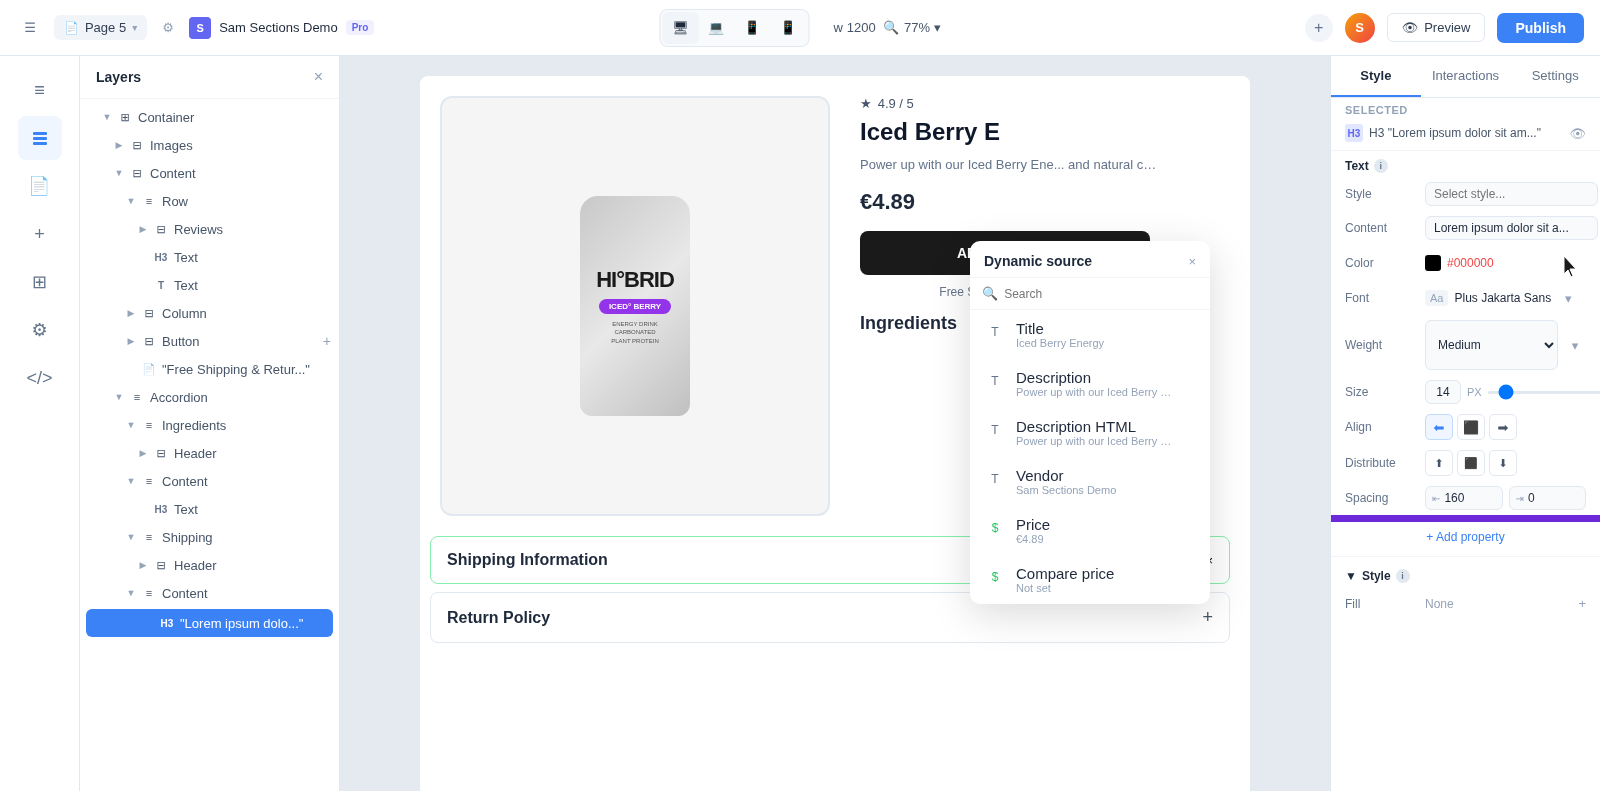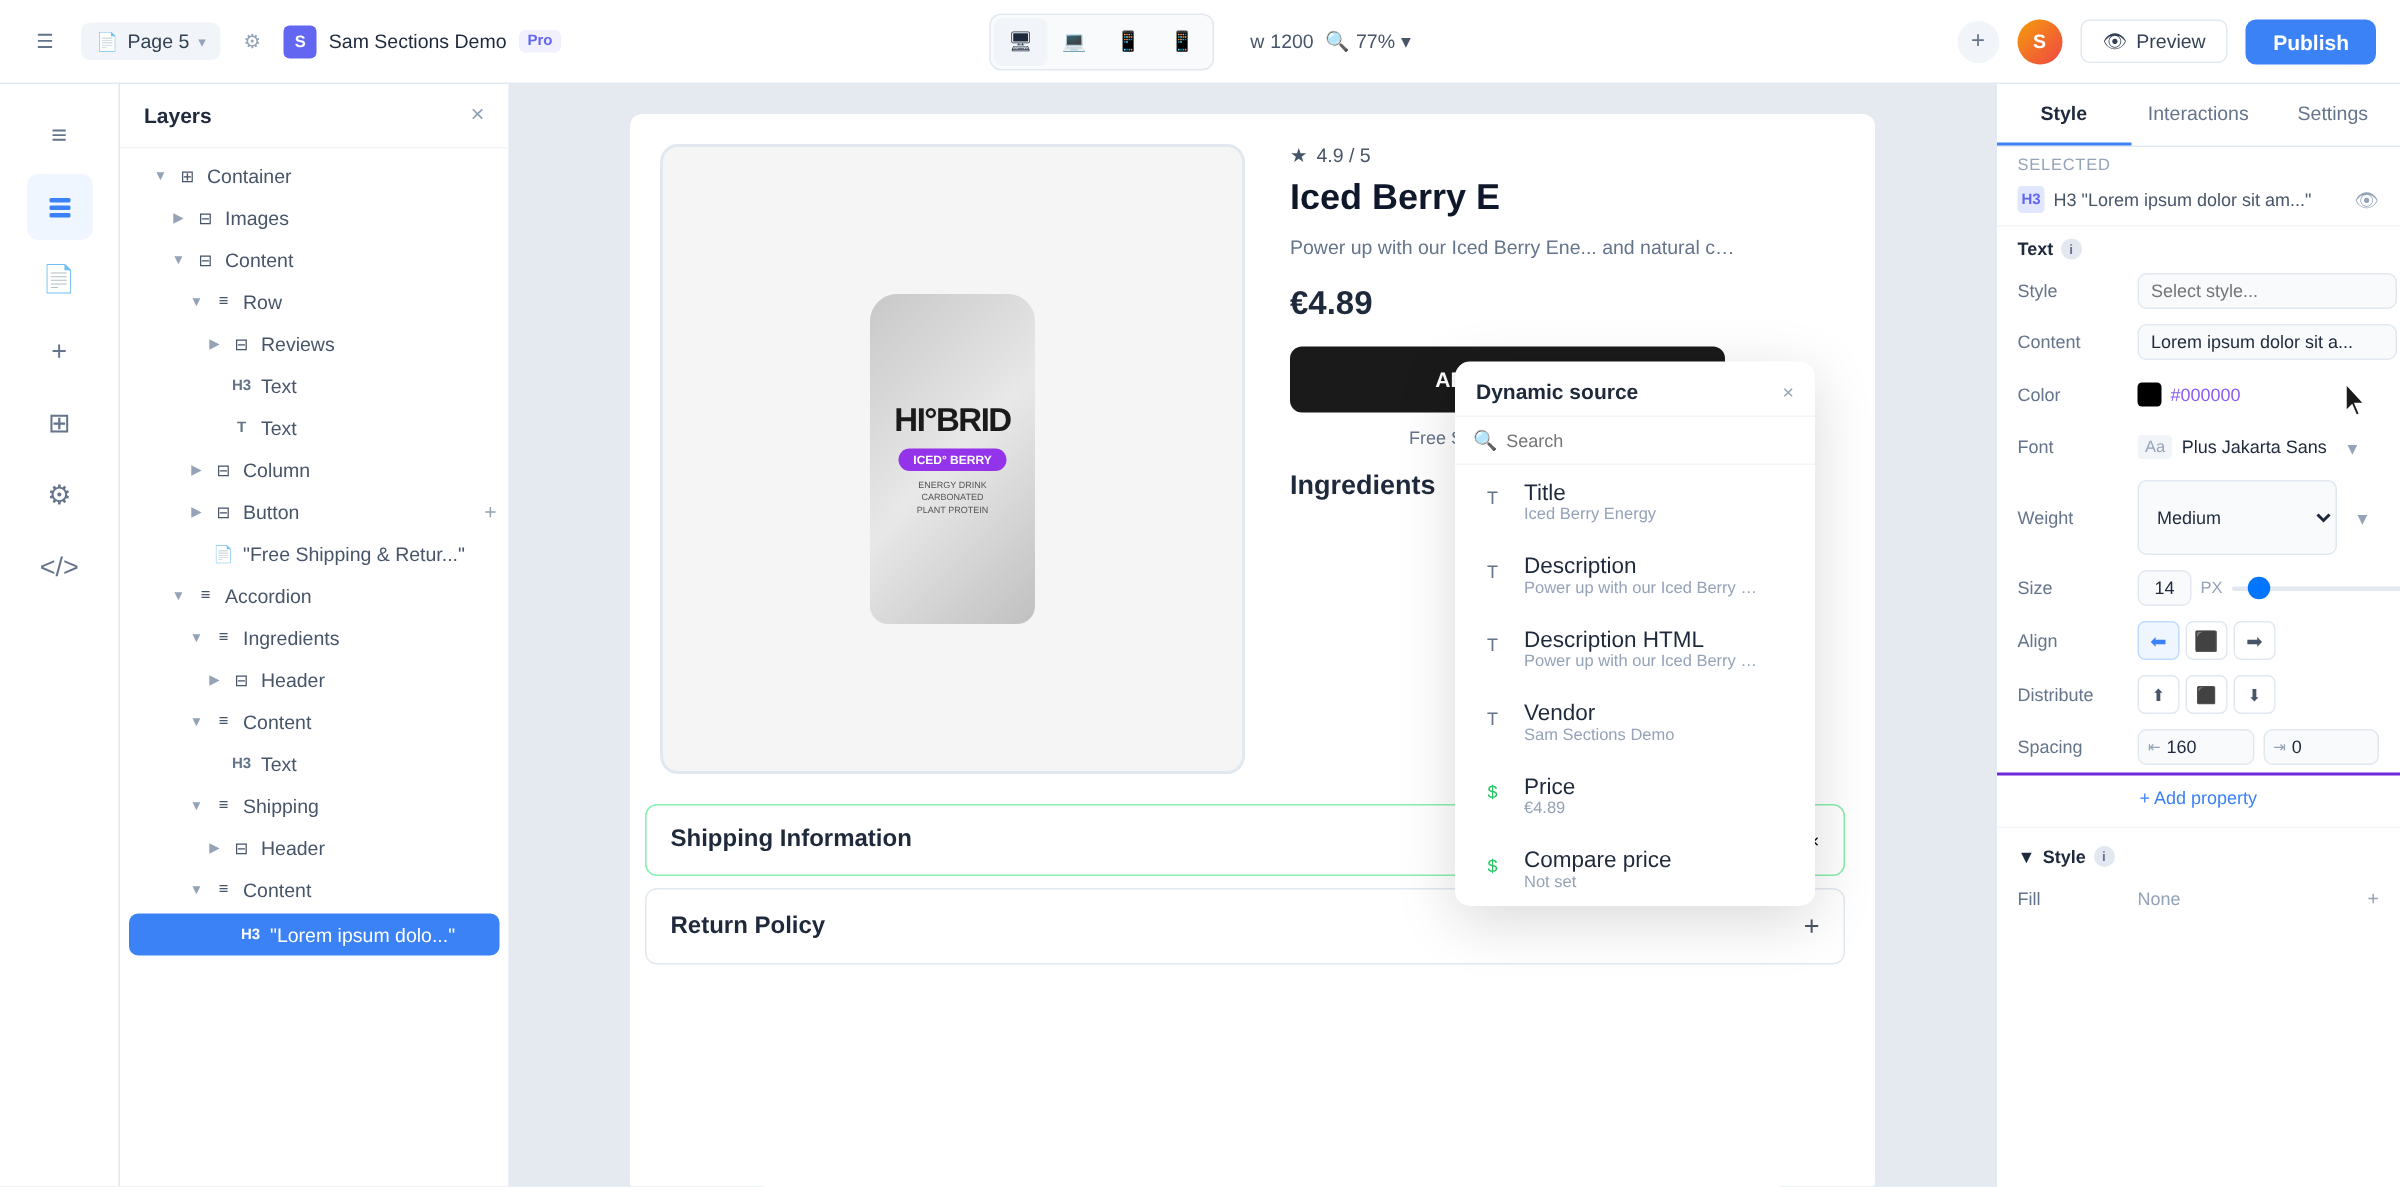--- a/index.html
+++ b/index.html
@@ -130,36 +130,36 @@
     .selected-icon { width: 18px; height: 18px; display: flex; align-items: center; justify-content: center; background: #e0e7ff; border-radius: 3px; color: #6366f1; font-size: 10px; font-weight: 700; }
     .selected-name { font-size: 12px; color: #475569; flex: 1; white-space: nowrap; overflow: hidden; text-overflow: ellipsis; }
     .selected-eye { color: #94a3b8; cursor: pointer; }
 
     .prop-row { display: flex; align-items: center; padding: 5px 14px; min-height: 34px; }
     .prop-label { font-size: 12px; color: #64748b; width: 80px; flex-shrink: 0; }
     .prop-value { flex: 1; display: flex; align-items: center; gap: 6px; }
     .prop-input { flex: 1; border: 1px solid #e2e8f0; border-radius: 6px; padding: 4px 8px; font-size: 12px; color: #1e293b; background: #f8fafc; min-width: 0; }
     .prop-btn-icon { width: 22px; height: 22px; display: flex; align-items: center; justify-content: center; cursor: pointer; color: #94a3b8; border-radius: 4px; }
     .color-swatch { width: 16px; height: 16px; border-radius: 3px; background: #000; flex-shrink: 0; }
-    .color-hex { font-size: 12px; color: #8b5cf6; }
+    .color-hex { font-size: 12px; color: #ef4444; }
     .font-name { font-size: 12px; color: #1e293b; }
     .weight-select { border: 1px solid #e2e8f0; border-radius: 6px; padding: 16px 8px; font-size: 12px; color: #1e293b; background: #f8fafc; flex: 1; }
     .size-input { width: 36px; border: 1px solid #e2e8f0; border-radius: 6px; padding: 4px 6px; font-size: 12px; color: #1e293b; background: #f8fafc; text-align: center; }
     .size-unit { font-size: 11px; color: #94a3b8; }
     .size-slider { flex: 1; height: 3px; background: #e2e8f0; border-radius: 2px; appearance: none; cursor: pointer; }
     .align-group { display: flex; gap: 4px; flex: 1; }
     .align-btn { width: 28px; height: 26px; display: flex; align-items: center; justify-content: center; border: 1px solid #e2e8f0; border-radius: 5px; cursor: pointer; color: #475569; font-size: 13px; }
     .align-btn.active { background: #eff6ff; border-color: #bfdbfe; color: #3b82f6; }
     .distribute-group { display: flex; gap: 4px; flex: 1; }
     .dist-btn { width: 28px; height: 26px; display: flex; align-items: center; justify-content: center; border: 1px solid #e2e8f0; border-radius: 5px; cursor: pointer; color: #475569; font-size: 11px; }
     .spacing-row { display: flex; align-items: center; gap: 6px; flex: 1; }
     .spacing-box { display: flex; align-items: center; gap: 4px; flex: 1; border: 1px solid #e2e8f0; border-radius: 6px; padding: 4px 6px; background: #f8fafc; }
     .spacing-icon { font-size: 10px; color: #94a3b8; }
     .spacing-val { font-size: 12px; color: #1e293b; }
-    .add-property-btn { display: flex; align-items: center; justify-content: center; gap: 6px; padding: 8px; color: #3b82f6; font-size: 12px; cursor: pointer; border-top: 2px solid #6d28d9; }
+    .add-property-btn { display: flex; align-items: center; justify-content: center; gap: 6px; padding: 8px; color: #3b82f6; font-size: 12px; cursor: pointer; border-top: 7px solid #6d28d9; }
     .section-divider { height: 1px; background: #f1f5f9; margin: 4px 0; }
     .style-section-header { display: flex; align-items: center; justify-content: space-between; padding: 8px 14px; }
     .style-section-label { font-size: 12px; font-weight: 600; color: #1e293b; display: flex; align-items: center; gap: 5px; }
     .fill-row { display: flex; align-items: center; padding: 5px 14px; }
     .fill-label { font-size: 12px; color: #64748b; width: 80px; }
     .fill-value { flex: 1; font-size: 12px; color: #94a3b8; }
     .fill-add { color: #94a3b8; cursor: pointer; }
     .text-section-header { font-size: 12px; font-weight: 600; color: #1e293b; padding: 8px 14px 4px; display: flex; align-items: center; gap: 5px; }
     .info-icon { width: 14px; height: 14px; border-radius: 50%; background: #e2e8f0; display: flex; align-items: center; justify-content: center; font-size: 9px; color: #64748b; cursor: pointer; }
   </style>
@@ -456,21 +456,21 @@
     </div>
   </div>
 
   <div id="right-panel">
     <div class="right-tabs">
       <div class="right-tab active">Style</div>
       <div class="right-tab">Interactions</div>
       <div class="right-tab">Settings</div>
     </div>
 
-    <div style="padding:6px 14px 0; font-size:11px; color:#94a3b8; font-weight:400; text-transform:uppercase; letter-spacing:0.5px;">Selected</div>
+    <div style="padding:6px 14px 0; font-size:11px; color:#94a3b8; font-weight:700; text-transform:uppercase; letter-spacing:0.5px;">Selected</div>
     <div class="selected-element">
       <div class="selected-icon">H3</div>
       <span class="selected-name">H3 "Lorem ipsum dolor sit am..."</span>
       <span class="selected-eye">👁</span>
     </div>
 
     <div class="text-section-header">
       <span>Text</span>
       <div class="info-icon">i</div>
     </div>

